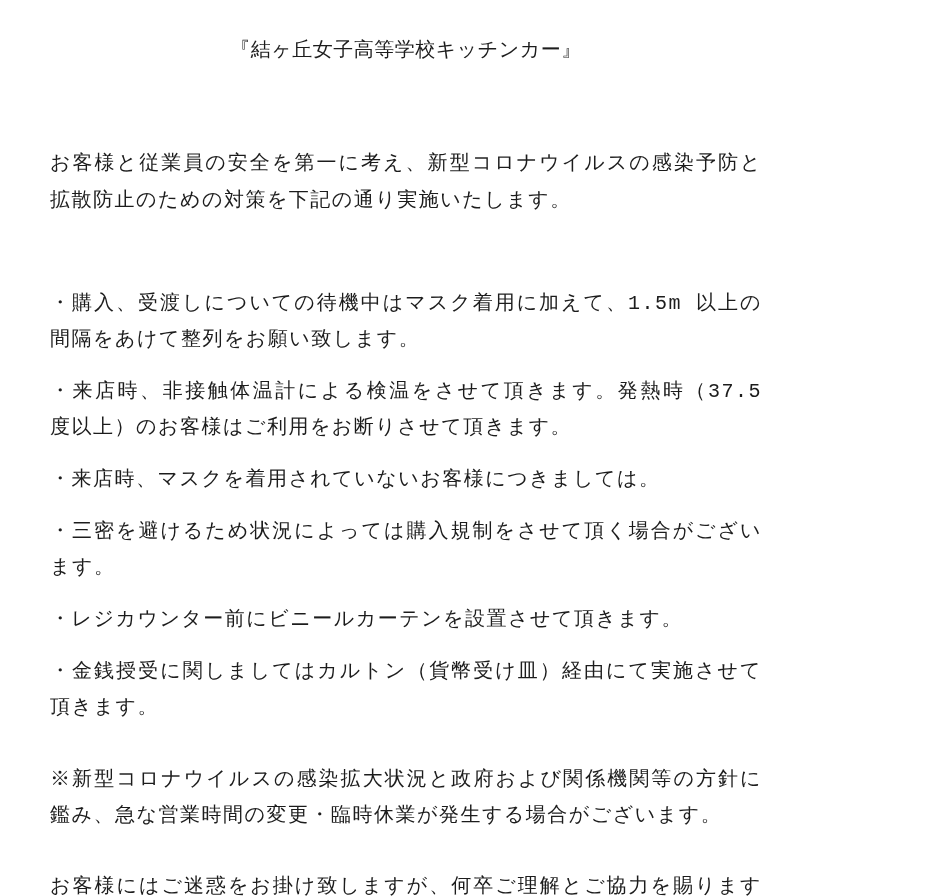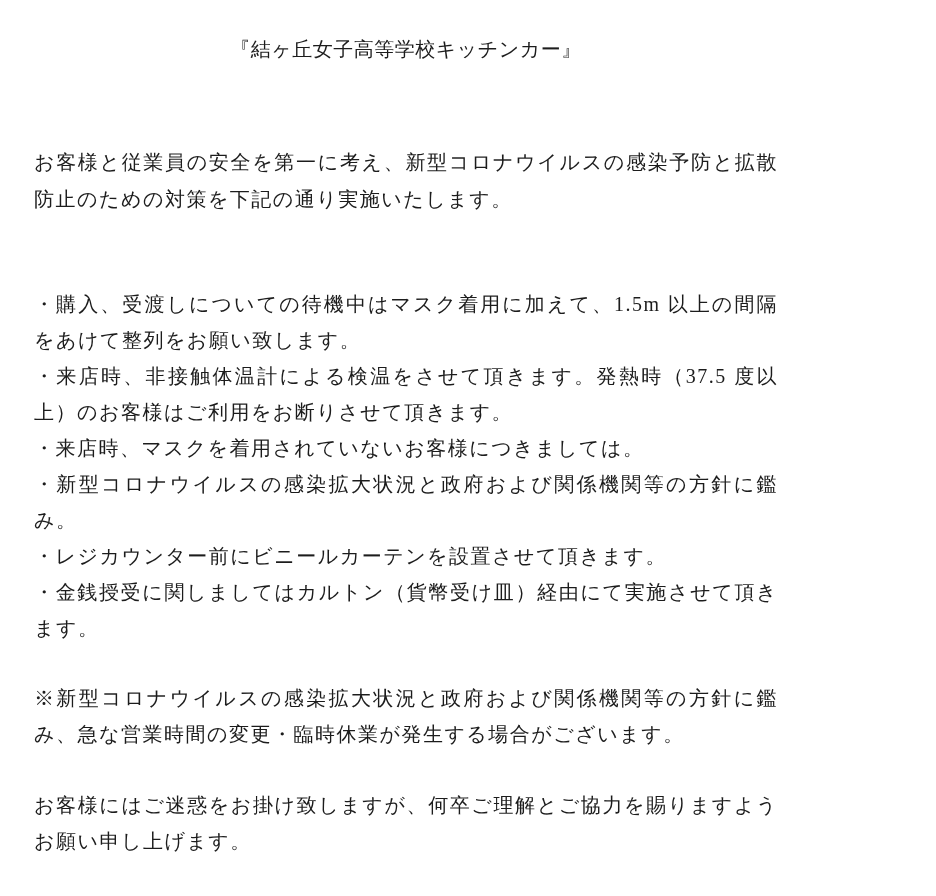--- a/index.html
+++ b/index.html
@@ -23,35 +23,36 @@
   }
   .doc-title {
     text-align: center;
     line-height: 38px;
     letter-spacing: 0.5px;
   }
   .doc-title div {
     white-space: nowrap;
   }
   p {
-    margin: 0;
+    margin: 16px;
   }
   .body-text {
     line-height: 36px;
     letter-spacing: 1.5px;
     text-align: justify;
     text-justify: inter-ideograph;
     overflow-wrap: break-word;
   }
   .intro {
     margin-top: 76px;
     line-height: 37px;
   }
   .measures {
     margin-top: 68px;
+    font-family: Liberation Mono, monospace;
   }
   .note {
     margin-top: 34px;
   }
   .closing {
     margin-top: 35px;
   }
 </style>
 </head>
 <body>
@@ -61,21 +62,21 @@
   <header class="doc-title">
     <div>『結ヶ丘女子高等学校キッチンカー』</div>
   </header>
 
   <p class="body-text intro">お客様と従業員の安全を第一に考え、新型コロナウイルスの感染予防と拡散防止のための対策を下記の通り実施いたします。</p>
 
   <div class="measures">
     <p class="body-text">・購入、受渡しについての待機中はマスク着用に加えて、1.5m 以上の間隔をあけて整列をお願い致します。</p>
     <p class="body-text">・来店時、非接触体温計による検温をさせて頂きます。発熱時（37.5 度以上）のお客様はご利用をお断りさせて頂きます。</p>
     <p class="body-text">・来店時、マスクを着用されていないお客様につきましては。</p>
-    <p class="body-text">・新型コロナウイルスの感染拡大状況と政府および関係機関等の方針に鑑み。</p>
+    <p class="body-text">・三密を避けるため状況によっては購入規制をさせて頂く場合がございます。</p>
     <p class="body-text">・レジカウンター前にビニールカーテンを設置させて頂きます。</p>
     <p class="body-text">・金銭授受に関しましてはカルトン（貨幣受け皿）経由にて実施させて頂きます。</p>
   </div>
 
   <p class="body-text note">※新型コロナウイルスの感染拡大状況と政府および関係機関等の方針に鑑み、急な営業時間の変更・臨時休業が発生する場合がございます。</p>
 
   <p class="body-text closing">お客様にはご迷惑をお掛け致しますが、何卒ご理解とご協力を賜りますようお願い申し上げます。</p>
 
 </div>
 

